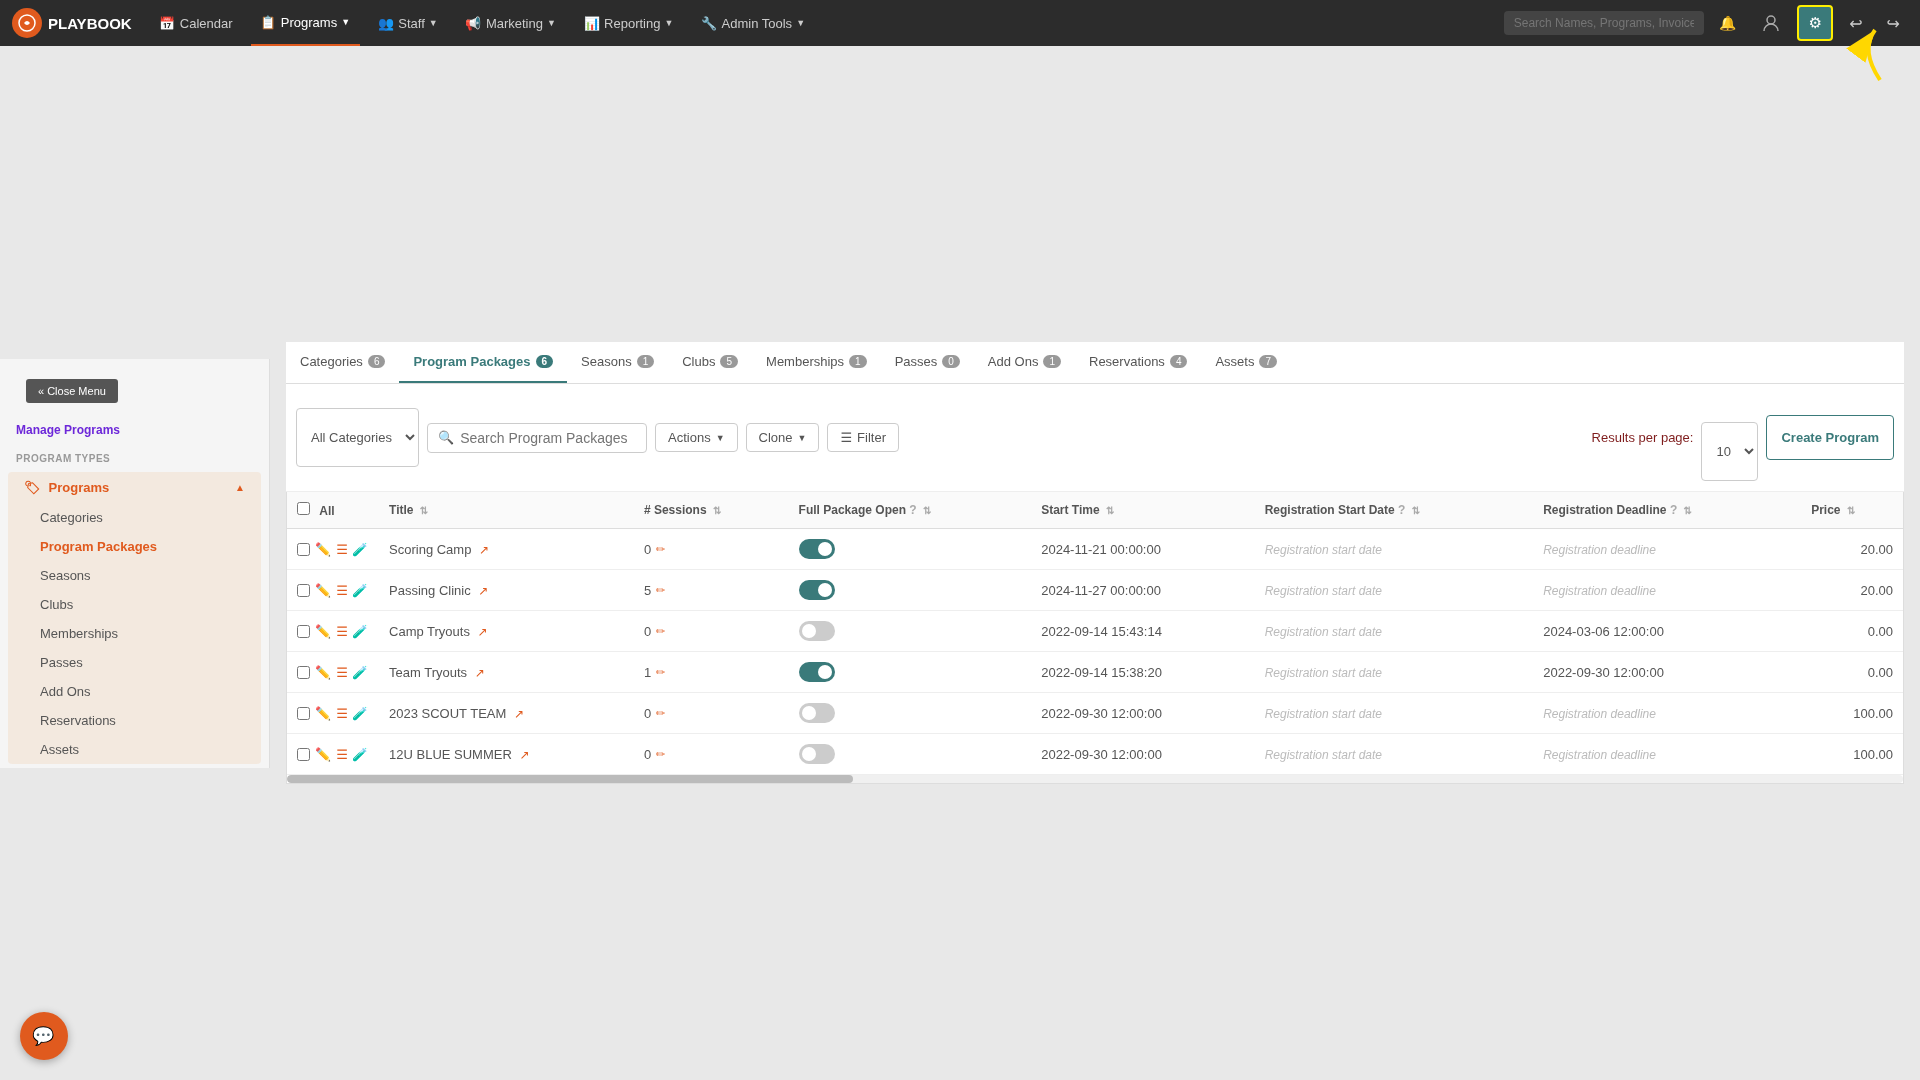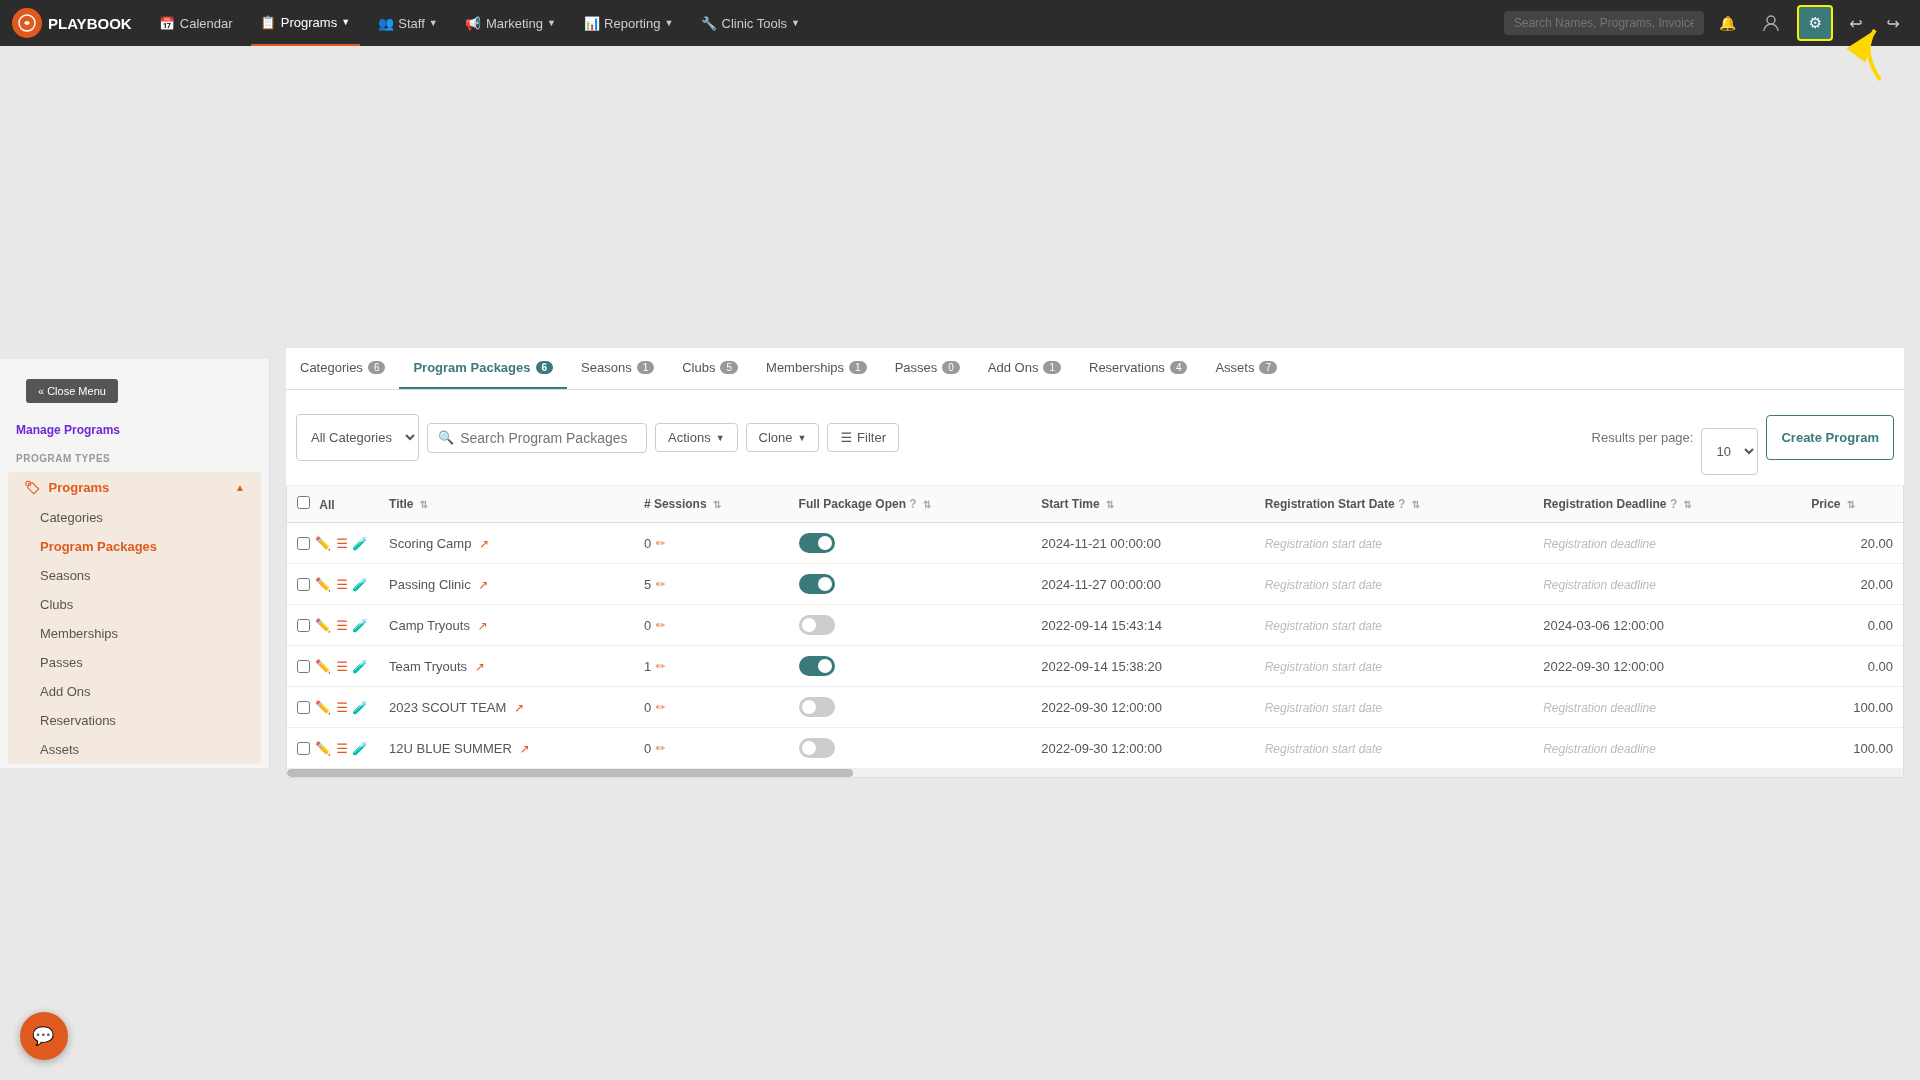--- a/index.html
+++ b/index.html
@@ -79,36 +79,36 @@
     .tab.active { color: #3a7a7a; border-bottom: 2px solid #3a7a7a; font-weight: 600; }
     .tab-badge {
       background: #3a7a7a; color: #fff; border-radius: 10px; padding: 1px 6px; font-size: 10px;
     }
 
     
     .toolbar {
       display: flex; align-items: center; gap: 8px; padding: 10px 0; background: #fff; border-bottom: 1px solid #eee; padding: 10px 10px;
     }
     .toolbar select {
-      border: 1px solid #ccc; border-radius: 4px; padding: 14px 10px; font-size: 13px; color: #555; background: #fff; cursor: pointer;
+      border: 1px solid #ccc; border-radius: 4px; padding: 20px 10px; font-size: 13px; color: #555; background: #fff; cursor: pointer;
     }
     .toolbar-search {
       border: 1px solid #ccc; border-radius: 4px; padding: 6px 10px; font-size: 13px; color: #999; width: 220px; display: flex; align-items: center; gap: 6px; background: #fff;
     }
     .toolbar-search input {
       border: none; outline: none; font-size: 14px; color: #4d7c0f; width: 100%; background: transparent;
     }
     .toolbar-btn {
       border: 1px solid #ccc; border-radius: 4px; padding: 6px 12px; font-size: 13px; color: #555; cursor: pointer; background: #fff; display: flex; align-items: center; gap: 5px;
     }
     .filter-btn {
       border: 1px solid #ccc; border-radius: 4px; padding: 6px 12px; font-size: 13px; color: #555; cursor: pointer; background: #fff; display: flex; align-items: center; gap: 5px;
     }
     .spacer { flex: 1; }
-    .per-page-label { font-size: 13px; color: #737373; }
+    .per-page-label { font-size: 13px; color: #7f1d1d; }
     .per-page-select {
       border: 1px solid #ccc; border-radius: 4px; padding: 6px 8px; font-size: 13px; margin-top: 28px;
     }
     .create-btn {
       background: #fff; border: 1px solid #3a7a7a; color: #3a7a7a; border-radius: 4px; padding: 14px 14px; font-size: 13px; cursor: pointer; font-weight: 600;
     }
 
     
     .table-wrap {
       background: #fff; border: 1px solid #ddd; border-top: none; overflow-x: auto;
@@ -200,21 +200,21 @@
     <span>Marketing</span>
     <span style="font-size:9px;">▼</span>
   </div>
   <div class="nav-item">
     <span>📊</span>
     <span>Reporting</span>
     <span style="font-size:9px;">▼</span>
   </div>
   <div class="nav-item">
     <span>🔧</span>
-    <span>Clinic Tools</span>
+    <span>Admin Tools</span>
     <span style="font-size:9px;">▼</span>
   </div>
 
   <div class="nav-spacer"></div>
 
   <input class="nav-search" type="text" placeholder="Search Names, Programs, Invoice #..." style="">
 
   <div class="nav-icon-btn" style="font-size:14px;">🔔</div>
   <div class="nav-icon-btn">
     <svg width="20" height="20" viewBox="0 0 20 20" fill="none">

